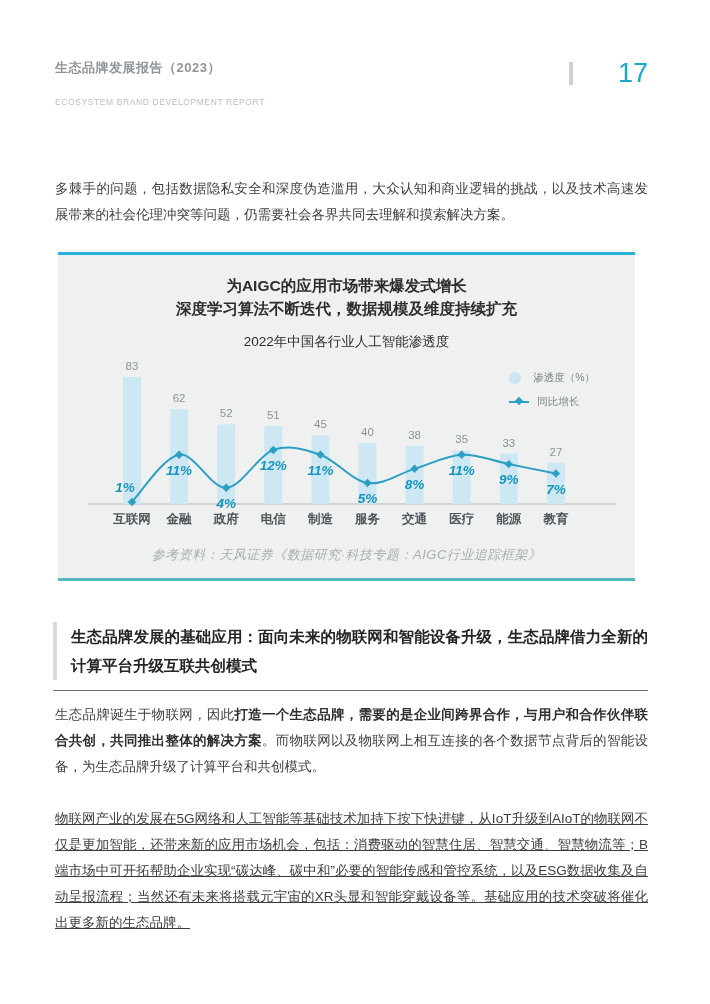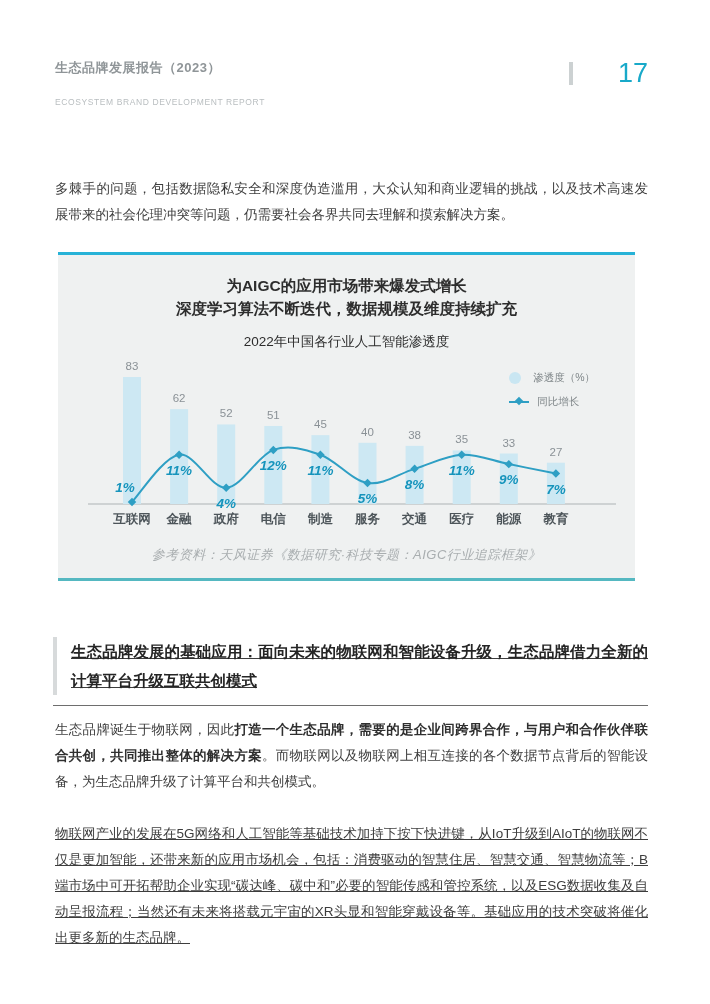--- a/index.html
+++ b/index.html
@@ -28,21 +28,21 @@
   .legend{position:absolute;top:116px;right:40px;text-align:center;}
   .leg-row{display:flex;align-items:center;margin-bottom:10px;}
   .leg-circle{width:12px;height:12px;border-radius:50%;background:#c9e6f2;margin-right:12px;}
   .leg-line{width:20px;height:2px;background:#2e9fc4;position:relative;margin-right:8px;}
   .leg-line::after{content:"";position:absolute;left:7px;top:-2.5px;width:6px;height:6px;background:#2e9fc4;transform:rotate(45deg);}
   .leg-label{font-size:10.5px;color:#7d8487;}
   .chart-svg{display:block;margin-top:6px;}
   .src-note{font-size:13px;font-style:italic;color:#a9aeb0;text-align:center;margin-top:9px;letter-spacing:.5px;}
 
   
-  .section{margin-top:56px;margin-left:-2px;text-decoration:underline;}
+  .section{margin-top:41px;margin-left:-2px;}
   .sec-inner{border-left:4px solid #d7dadb;padding-left:14px;}
   .sec-heading{font-size:15.5px;font-weight:bold;color:#252525;line-height:29px;text-align:justify;}
   .sec-divider{border-bottom:1.5px solid #6e6e6e;margin-top:10px;}
 
   .p1{margin-top:11px;}
   .p2{margin-top:26px;text-decoration:underline;}
 </style>
 </head>
 <body>
 

